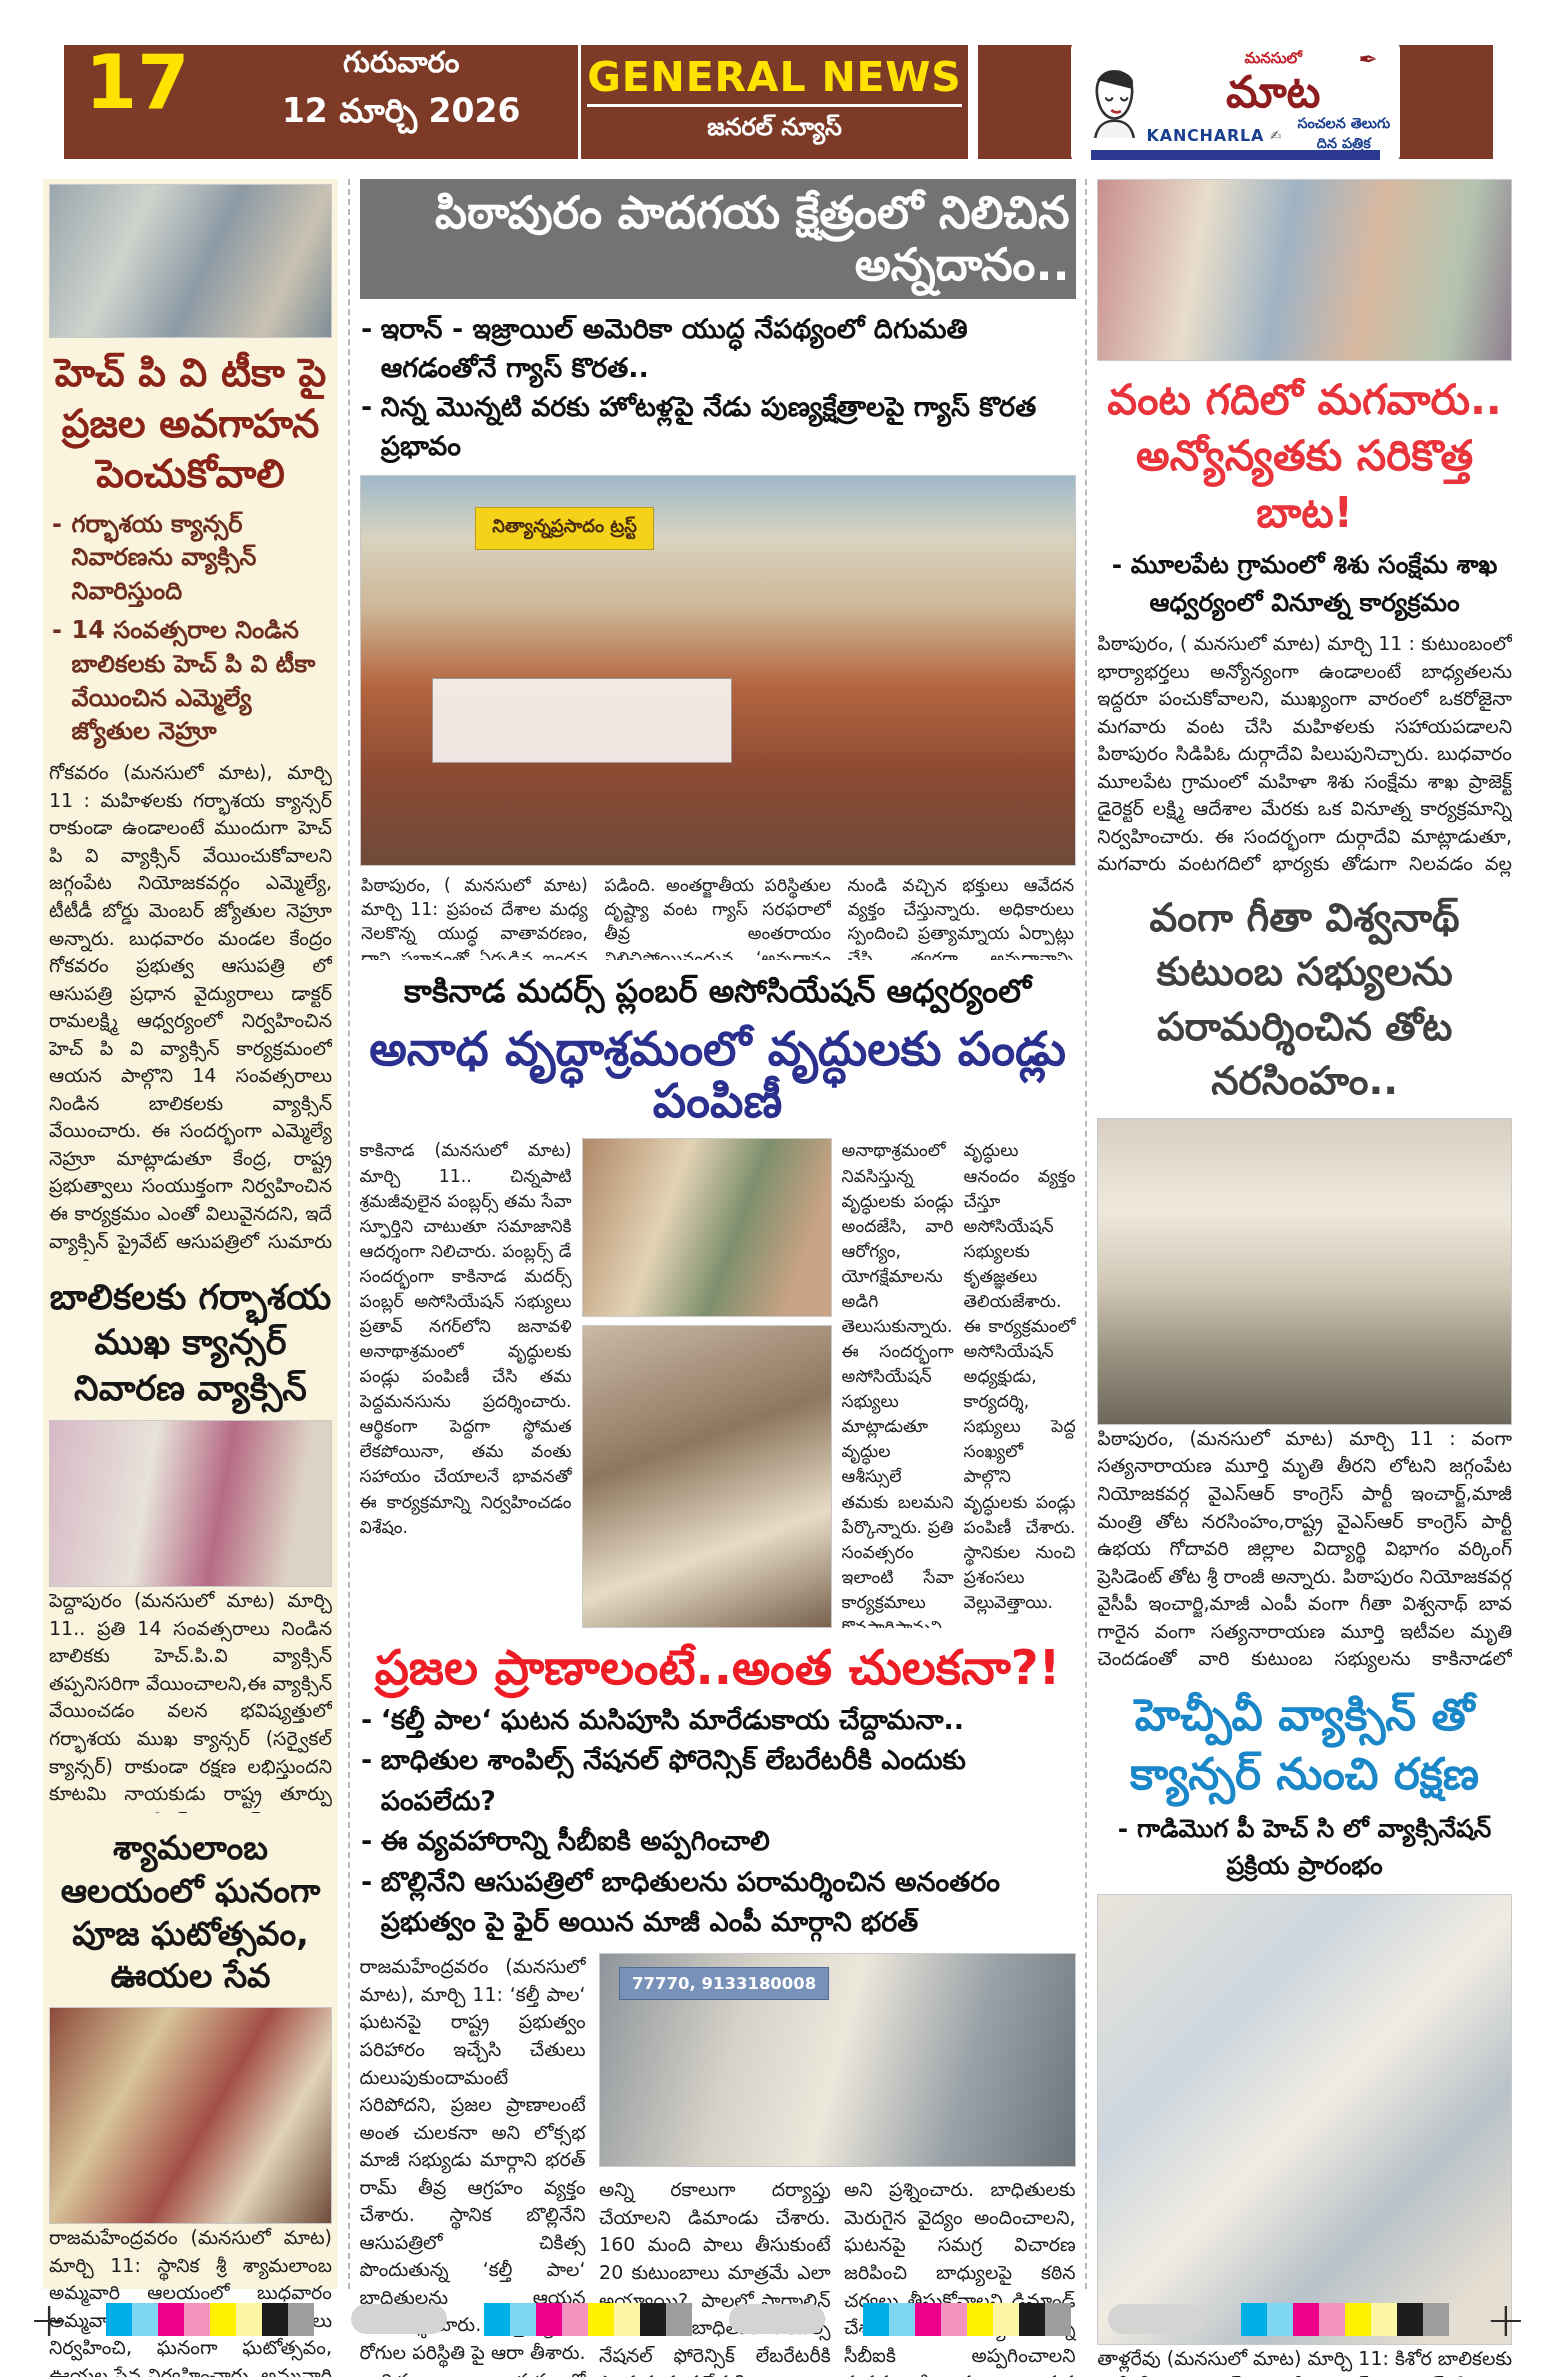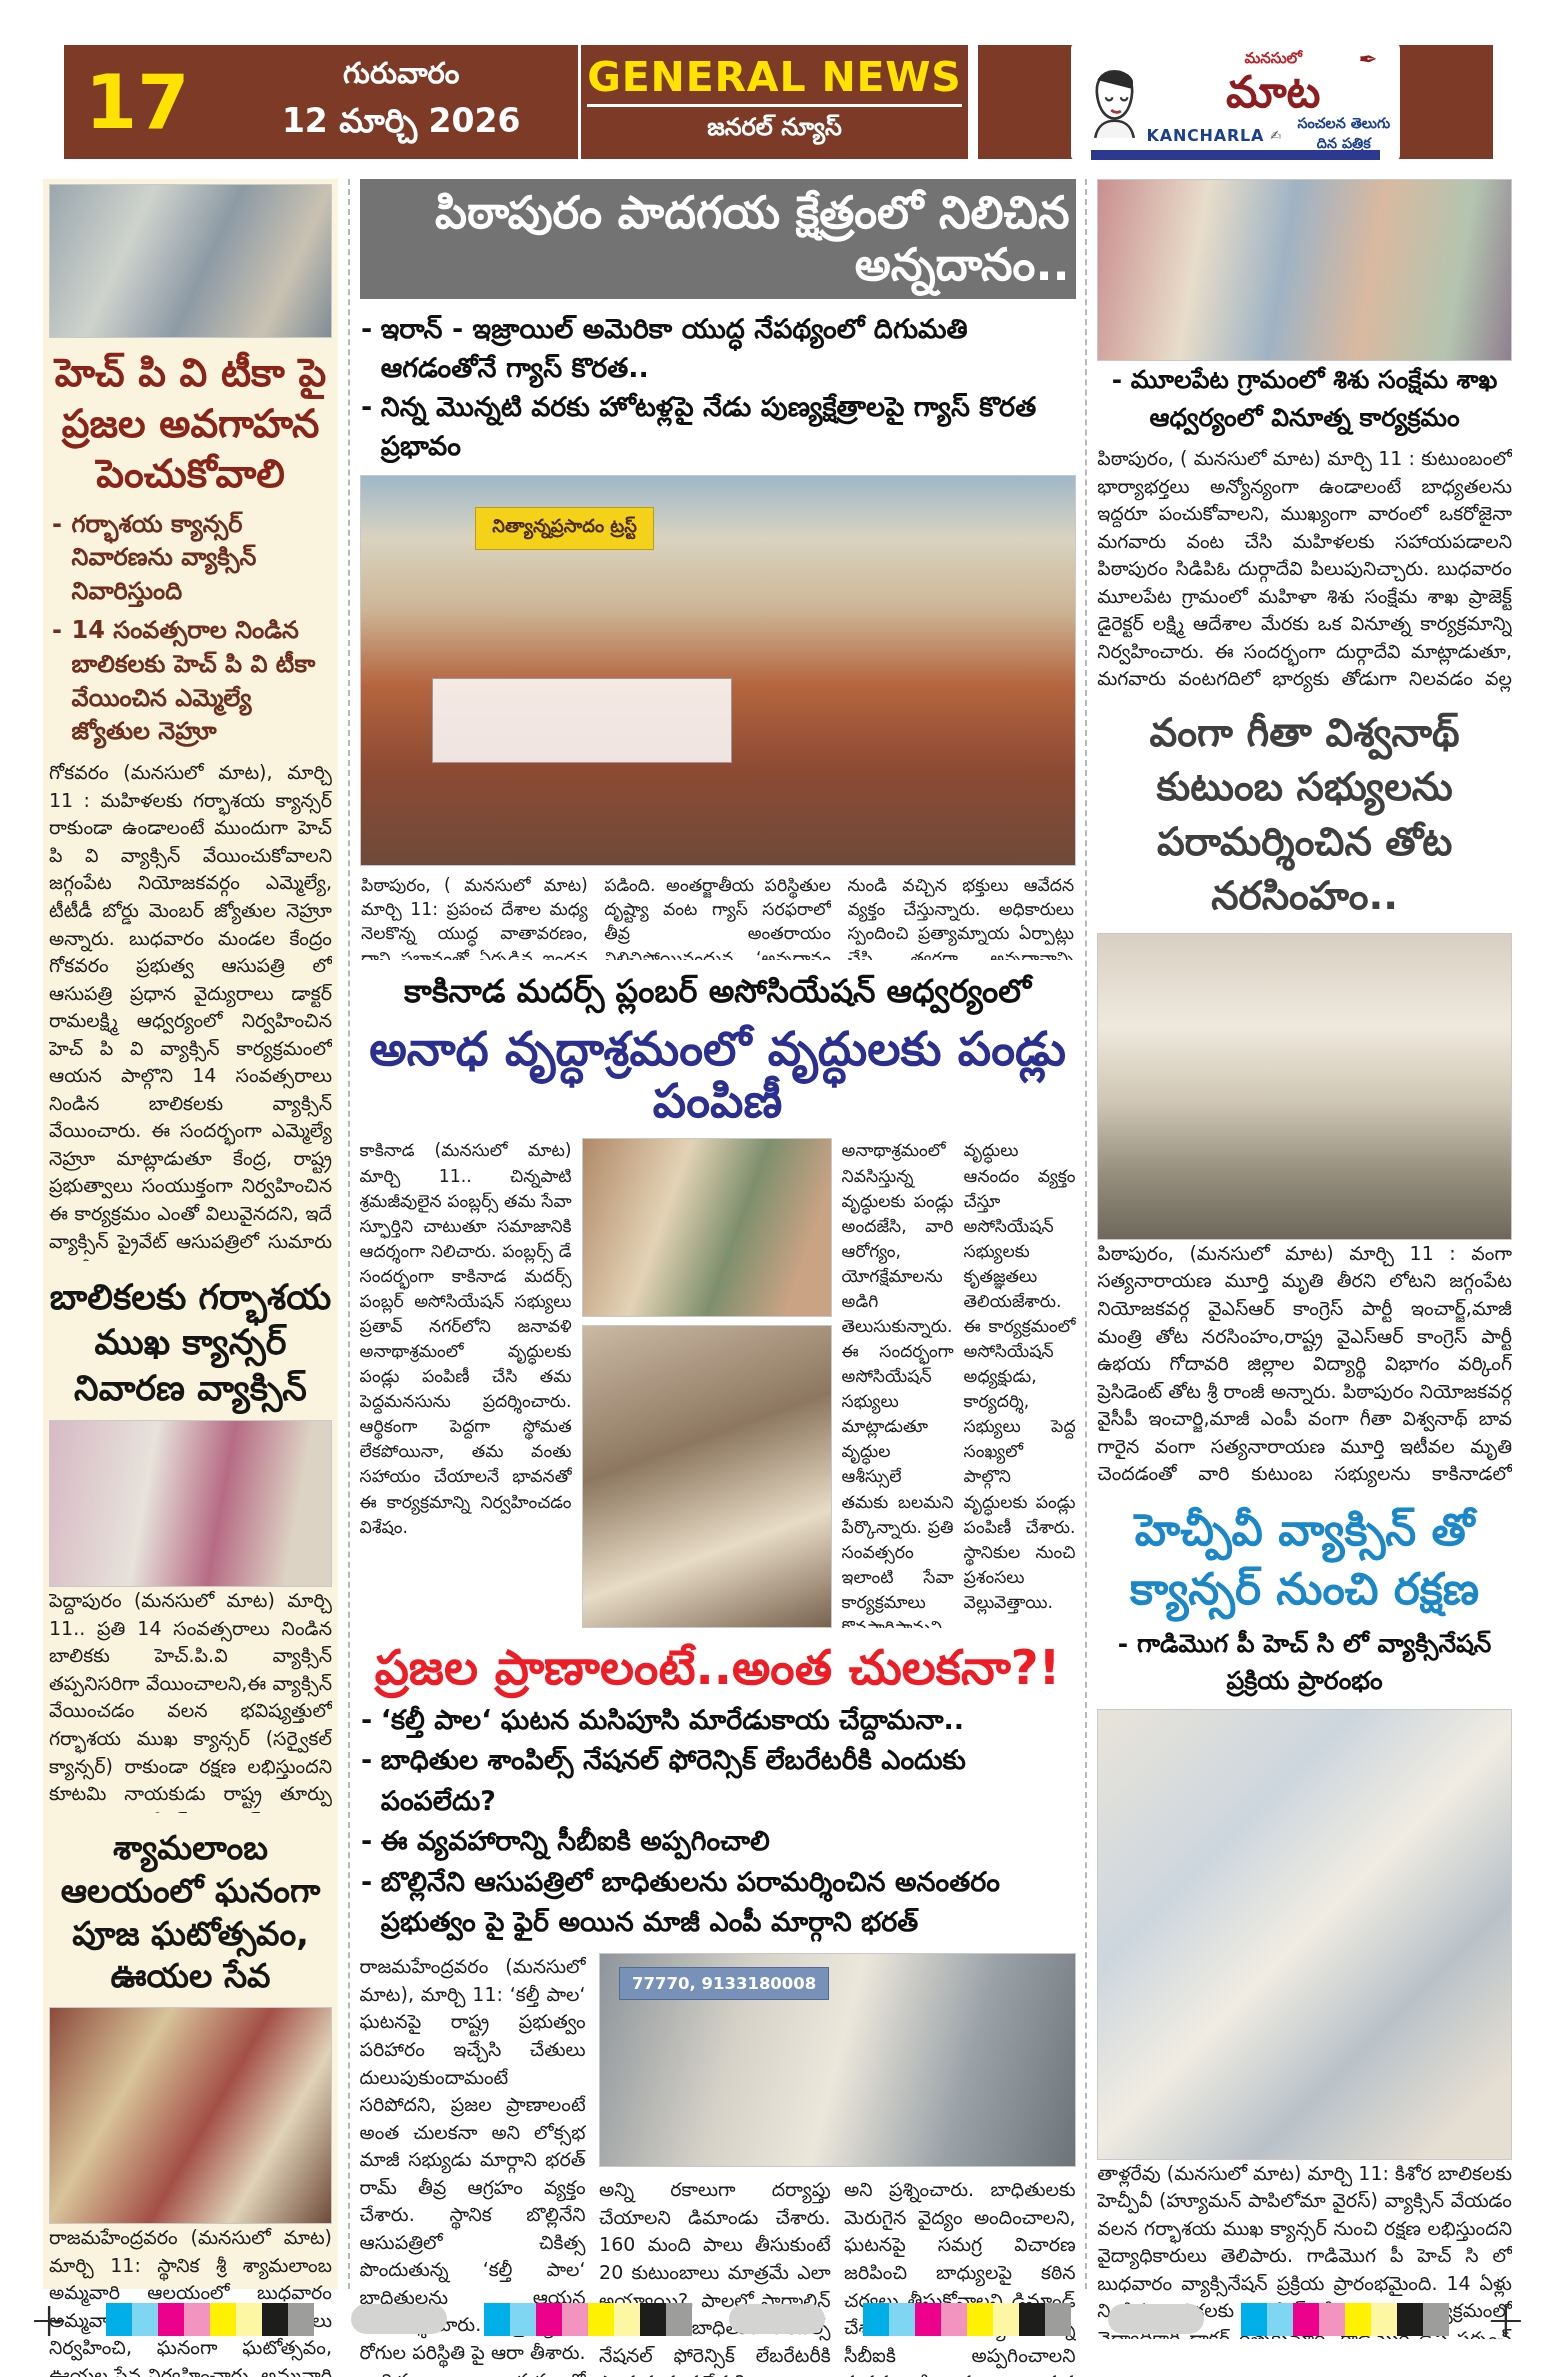--- a/index.html
+++ b/index.html
@@ -2,21 +2,21 @@
 <html style="font-size:12px"><head>
 <meta charset="utf-8">
 <style>
   * { margin:0; padding:0; box-sizing:border-box; }
   html,body { background:#e8e8e8; }
   body { font-family:"DejaVu Sans", sans-serif; }
   .page { position:relative; width:1555px; height:2377px; background:#ffffff; margin:0 auto; overflow:hidden; }
 
   
   .header { position:absolute; top:45px; left:64px; width:1429px; height:114px; display:flex; }
-  .h-left { flex:0 0 517px; background:#7d3a27; display:flex; align-items:center; border-right:3.8px solid #ffffff;gap:35px; }
+  .h-left { flex:0 0 517px; background:#7d3a27; display:flex; align-items:flex-start; border-right:3.8px solid #ffffff;gap:35px; }
   .page-num { color:#ffe300; font-size:75px; font-weight:bold; line-height:1; padding:0 0 0 21px; }
   .date-block { flex:1; text-align:center; color:#ffffff; font-weight:bold; }
   .date-day { font-size:29px; }
   .date-date { font-size:33px; margin-top:4.5px; }
   .h-mid { flex:0 0 397px; background:#7d3a27; text-align:center; padding-top:7.5px; border-right:10.5px solid #ffffff; }
   .banner-en { display:inline-block; color:#ffe300; font-size:41px; font-weight:bold; letter-spacing:0.8px; border-bottom:3.8px solid #ffffff; padding-bottom:3px; }
   .banner-te { color:#ffffff; font-size:24px; font-weight:bold; margin-top:6px; }
   .h-right { flex:1; background:#7d3a27; display:flex; align-items:center; justify-content:center; }
   .logo-box { position:relative; width:329px; height:116px; background:#ffffff; border-radius:4.5px; overflow:hidden; display:flex; align-items:center; }
   .logo-face { width:65px; height:75px; margin-left:10.5px; position:relative; }
@@ -213,20 +213,21 @@
             <div class="body-text">అని ప్రశ్నించారు. బాధితులకు మెరుగైన వైద్యం అందించాలని, ఘటనపై సమగ్ర విచారణ జరిపించి బాధ్యులపై కఠిన చర్యలు తీసుకోవాలని డిమాండ్ చేశారు. ఈ వ్యవహారాన్ని సీబీఐకి అప్పగించాలని పునరుద్ఘాటించారు. ఆయన వెంట పార్టీ నాయకులు, కార్యకర్తలు పాల్గొన్నారు.</div>
           </div>
         </div>
       </div>
     </div>
 
     <div class="col-sep"></div>
 
     <div class="col-right">
       <div class="photo ph-cooking"></div>
+      <div class="r-h1">వంట గదిలో మగవారు.. అన్యోన్యతకు సరికొత్త బాట!</div>
       <div class="r-sub">- మూలపేట గ్రామంలో శిశు సంక్షేమ శాఖ ఆధ్వర్యంలో వినూత్న కార్యక్రమం</div>
       <div class="body-text r-body1">పిఠాపురం, ( మనసులో మాట) మార్చి 11 : కుటుంబంలో భార్యాభర్తలు అన్యోన్యంగా ఉండాలంటే బాధ్యతలను ఇద్దరూ పంచుకోవాలని, ముఖ్యంగా వారంలో ఒకరోజైనా మగవారు వంట చేసి మహిళలకు సహాయపడాలని పిఠాపురం సిడిపిఓ దుర్గాదేవి పిలుపునిచ్చారు. బుధవారం మూలపేట గ్రామంలో మహిళా శిశు సంక్షేమ శాఖ ప్రాజెక్ట్ డైరెక్టర్ లక్ష్మి ఆదేశాల మేరకు ఒక వినూత్న కార్యక్రమాన్ని నిర్వహించారు. ఈ సందర్భంగా దుర్గాదేవి మాట్లాడుతూ, మగవారు వంటగదిలో భార్యకు తోడుగా నిలవడం వల్ల వారి మధ్య ప్రేమానురాగాలు పెరుగుతాయని, ఇది కుటుంబ సఖ్యతకు నిదర్శనమని పేర్కొన్నారు. కేవలం మాటలకే పరిమితం కాకుండా, ఈ కార్యక్రమంలో పురుషులు స్వయంగా పలు రకాల సాంప్రదాయ వంటకాలను తయారు చేసి అందరినీ ఆశ్చర్యపరిచారు. మగవారు వండిన ఈ వంటకాలు కార్యక్రమానికి ప్రత్యేక ఆకర్షణగా నిలిచాయి. ప్రభుత్వం ఆశయాలకు అనుగుణంగా, ఆరోగ్యకరమైన దాంపత్యం, లింగ సమానత్వంపై అవగాహన కల్పించేందుకు ఈ కార్యక్రమాన్ని చేపట్టినట్లు అధికారులు తెలిపారు. ఈ కార్యక్రమంలో క్రాఫ్ స్వచ్ఛంద సేవా సంస్థ ప్రతినిధులు, జిల్లా బాలల హక్కుల పరిరక్షణ సమితి కౌన్సిలర్ దుర్గారాణి, అంగన్వాడీ కార్యకర్తలు స్థానికులు పెద్ద ఎత్తున పాల్గొన్నారు.</div>
       <div class="r-h2">వంగా గీతా విశ్వనాథ్ కుటుంబ సభ్యులను పరామర్శించిన తోట నరసింహం..</div>
       <div class="photo ph-condolence"></div>
       <div class="body-text r-body2">పిఠాపురం, (మనసులో మాట) మార్చి 11 : వంగా సత్యనారాయణ మూర్తి మృతి తీరని లోటని జగ్గంపేట నియోజకవర్గ వైఎస్ఆర్ కాంగ్రెస్ పార్టీ ఇంచార్జ్,మాజీ మంత్రి తోట నరసింహం,రాష్ట్ర వైఎస్ఆర్ కాంగ్రెస్ పార్టీ ఉభయ గోదావరి జిల్లాల విద్యార్థి విభాగం వర్కింగ్ ప్రెసిడెంట్ తోట శ్రీ రాంజీ అన్నారు. పిఠాపురం నియోజకవర్గ వైసీపీ ఇంచార్జి,మాజీ ఎంపీ వంగా గీతా విశ్వనాథ్ బావ గారైన వంగా సత్యనారాయణ మూర్తి ఇటీవల మృతి చెందడంతో వారి కుటుంబ సభ్యులను కాకినాడలో జగ్గంపేట నియోజకవర్గ వైఎస్ఆర్ కాంగ్రెస్ పార్టీ ఇంచార్జ్,మాజీ మంత్రి తోట నరసింహం,రాష్ట్ర వైఎస్ఆర్ కాంగ్రెస్ పార్టీ ఉభయ గోదావరి జిల్లాల విద్యార్థి విభాగం వర్కింగ్ ప్రెసిడెంట్ తోట శ్రీ రాంజీ పరామర్శించి ప్రగాఢ సానుభూతి తెలియజేశారు. ముందుగా ఆయన వారు పూలమాల వేసి ఘన నివాళులు అర్పించారు.ఆయన మృతి తీరని లోటని తోట నరసింహం,తోట శ్రీ రాంజీ అన్నారు.ఈ కార్యక్రమంలో గొన్యాల కృష్ణార్జున, కారే శ్రీనివాసరావు పాల్గొని నివాళులర్పించారు.</div>
       <div class="r-h3">హెచ్పీవీ వ్యాక్సిన్ తో క్యాన్సర్ నుంచి రక్షణ</div>
       <div class="r-sub">- గాడిమొగ పీ హెచ్ సి  లో వ్యాక్సినేషన్ ప్రక్రియ ప్రారంభం</div>
       <div class="photo ph-vaccination"></div>
       <div class="body-text r-body3">తాళ్లరేవు (మనసులో మాట) మార్చి 11: కిశోర బాలికలకు హెచ్పీవీ (హ్యూమన్ పాపిలోమా వైరస్) వ్యాక్సిన్ వేయడం వలన గర్భాశయ ముఖ క్యాన్సర్ నుంచి రక్షణ లభిస్తుందని వైద్యాధికారులు తెలిపారు. గాడిమొగ పీ హెచ్ సి లో బుధవారం వ్యాక్సినేషన్ ప్రక్రియ ప్రారంభమైంది. 14 ఏళ్లు నిండిన బాలికలకు వ్యాక్సిన్ వేశారు. ఈ కార్యక్రమంలో వైద్యాధికారి డాక్టర్ రత్నకుమార్, గాడిమొగ ఉప సర్పంచ్ కొక్కిలిగడ్డ లోకేష్, పీహెచ్సీ స్టాఫ్ హెచ్ వీ నెహ్రూరాణి, హెచ్పీ లక్ష్మి, సీహెచ్ ఓ కుమారి, ఎంపీహెచ్ఈఓ బీఎల్ జిఎన్ కుమార్, హెచ్ఎస్ రంజన్, స్టాఫ్ నర్స్ సత్య, ఎంఎలెచ్పీలు హేమంత్, లావణ్య, నాగమణి, ఏఎన్ఎంలు రమణ, లక్ష్మి, ఆశాలు పాల్గొన్నారు.</div>
     </div>

